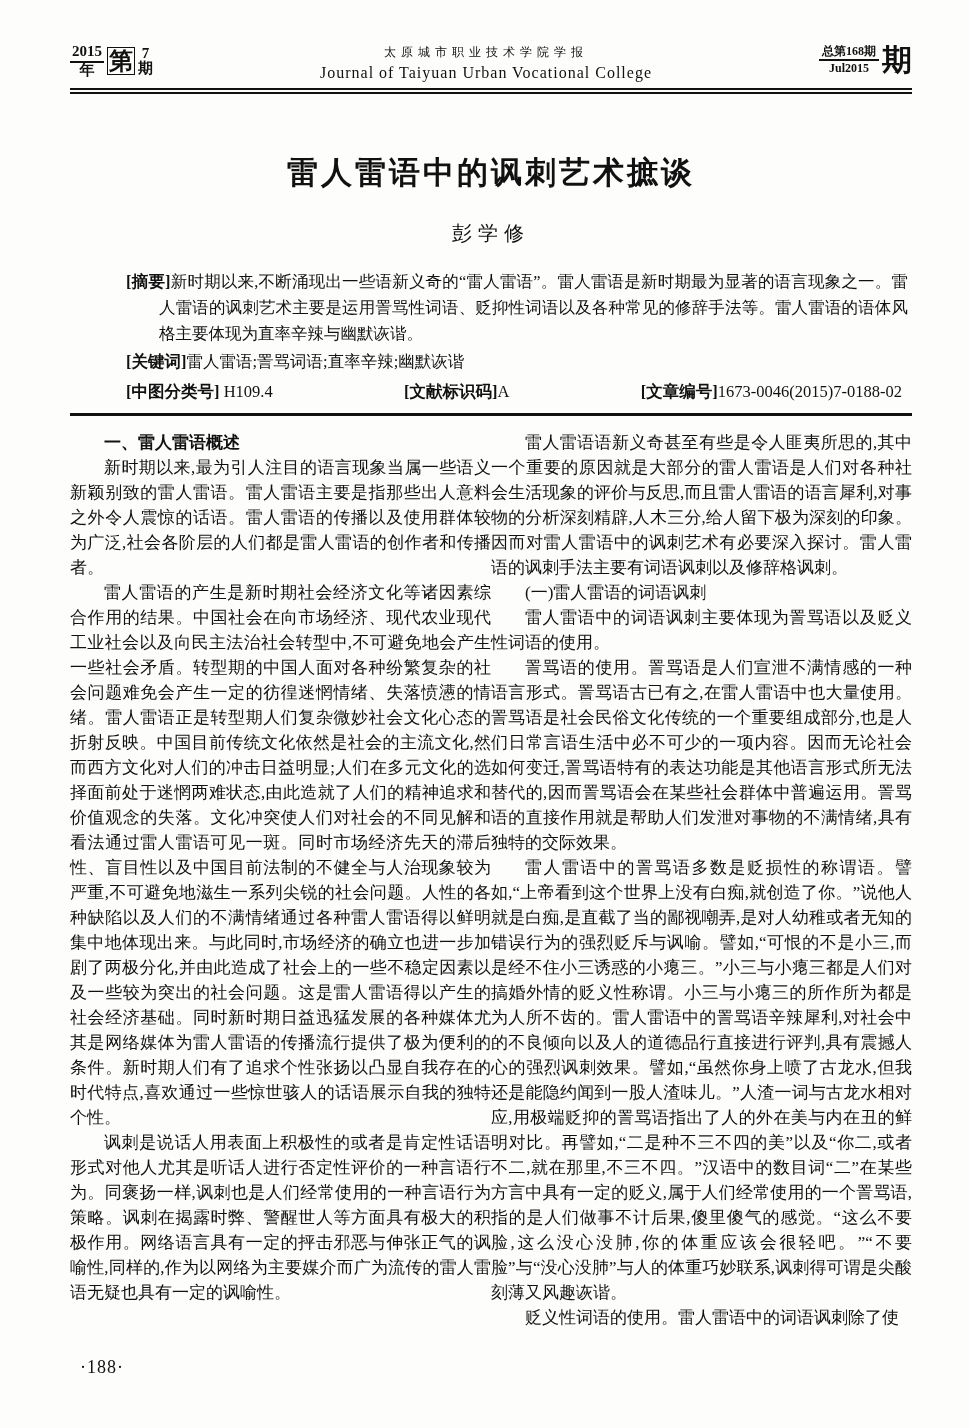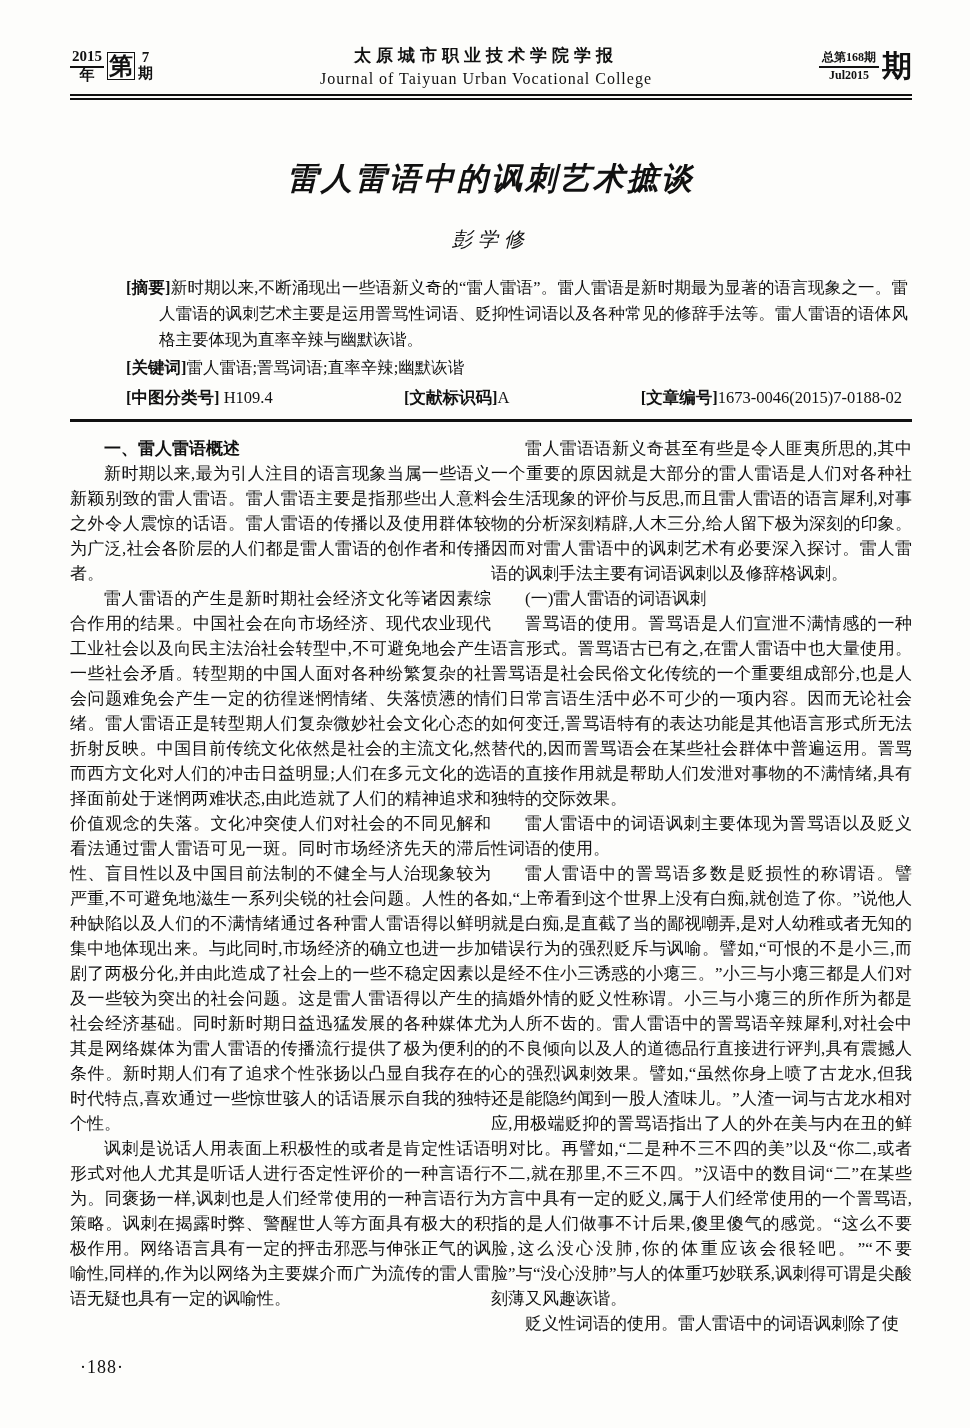--- a/index.html
+++ b/index.html
@@ -8,35 +8,35 @@
   .page {
     position: relative;
     width: 970px; height: 1428px;
     background: #fdfdfb;
     color: #111;
     font-family: "Liberation Serif", "DejaVu Serif", serif;
     padding: 44px 58px 0 70px;
     overflow: hidden;
   }
   
-  .hdr { display: flex; align-items: center; justify-content: space-between; }
+  .hdr { display: flex; align-items: flex-start; justify-content: space-between; }
   .hdr-left { display: flex; align-items: center; font-weight: 700; line-height: 1.05; }
   .hdr-left .stack { display: inline-flex; flex-direction: column; align-items: center; font-size: 15px; }
   .hdr-left .stack .top { border-bottom: 2px solid #111; padding: 0 2px 1px; }
   .hdr-left .big-char { font-size: 24px; margin: 0 3px; border: 1px solid #111; padding: 0 1px; line-height: 1.1; }
   .hdr-center { text-align: center; }
-  .hdr-center .cn { font-size: 17px; font-weight: 700; letter-spacing: 5px; }
+  .hdr-center .cn { font-size: 12px; font-weight: 400; letter-spacing: 5px; }
   .hdr-center .en { font-size: 16px; margin-top: 3px; letter-spacing: 1px; }
   .hdr-right { display: flex; align-items: center; }
   .hdr-right .frac { display: inline-flex; flex-direction: column; align-items: center; font-size: 12px; font-weight: 700; line-height: 1.2; }
   .hdr-right .frac .top { border-bottom: 2px solid #111; padding: 0 3px 1px; }
   .hdr-right .big-qi { font-size: 30px; font-weight: 700; margin-left: 3px; line-height: 1; }
   .double-rule { margin-top: 6px; border-top: 2.5px solid #111; border-bottom: 2px solid #111; height: 6px; }
   
-  .title-block { text-align: center; font-style: italic; }
+  .title-block { text-align: center; }
   .art-title { margin-top: 58px; font-size: 31px; font-weight: 700; letter-spacing: 3px; }
   .art-author { margin-top: 26px; font-size: 20px; letter-spacing: 6px; }
   .art-affil { margin-top: 20px; font-size: 18px; letter-spacing: 2px; }
   
   .meta { margin: 22px 4px 0 56px; font-size: 16.5px; line-height: 26px; }
   .meta-label { font-weight: 700; }
   .abstract { padding-left: 2em; text-indent: -2em; text-align: justify; }
   .keywords { margin-top: 2px; }
   .ids-row { display: flex; justify-content: space-between; margin-top: 4px; padding-right: 6px; }
   .thick-rule { margin-top: 8px; border-top: 3px solid #111; }
@@ -98,22 +98,22 @@
   <main class="columns">
     <section class="col">
       <div class="sec-heading">一、雷人雷语概述</div>
       <p>新时期以来,最为引人注目的语言现象当属一些语义新颖别致的雷人雷语。雷人雷语主要是指那些出人意料之外令人震惊的话语。雷人雷语的传播以及使用群体较为广泛,社会各阶层的人们都是雷人雷语的创作者和传播者。</p>
       <p>雷人雷语的产生是新时期社会经济文化等诸因素综合作用的结果。中国社会在向市场经济、现代农业现代工业社会以及向民主法治社会转型中,不可避免地会产生一些社会矛盾。转型期的中国人面对各种纷繁复杂的社会问题难免会产生一定的彷徨迷惘情绪、失落愤懑的情绪。雷人雷语正是转型期人们复杂微妙社会文化心态的折射反映。中国目前传统文化依然是社会的主流文化,然而西方文化对人们的冲击日益明显;人们在多元文化的选择面前处于迷惘两难状态,由此造就了人们的精神追求和价值观念的失落。文化冲突使人们对社会的不同见解和看法通过雷人雷语可见一斑。同时市场经济先天的滞后性、盲目性以及中国目前法制的不健全与人治现象较为严重,不可避免地滋生一系列尖锐的社会问题。人性的各种缺陷以及人们的不满情绪通过各种雷人雷语得以鲜明集中地体现出来。与此同时,市场经济的确立也进一步加剧了两极分化,并由此造成了社会上的一些不稳定因素以及一些较为突出的社会问题。这是雷人雷语得以产生的社会经济基础。同时新时期日益迅猛发展的各种媒体尤其是网络媒体为雷人雷语的传播流行提供了极为便利的条件。新时期人们有了追求个性张扬以凸显自我存在的时代特点,喜欢通过一些惊世骇人的话语展示自我的独特个性。</p>
       <p>讽刺是说话人用表面上积极性的或者是肯定性话语形式对他人尤其是听话人进行否定性评价的一种言语行为。同褒扬一样,讽刺也是人们经常使用的一种言语行为策略。讽刺在揭露时弊、警醒世人等方面具有极大的积极作用。网络语言具有一定的抨击邪恶与伸张正气的讽喻性,同样的,作为以网络为主要媒介而广为流传的雷人雷语无疑也具有一定的讽喻性。</p>
     </section>
     <section class="col">
       <p>雷人雷语语新义奇甚至有些是令人匪夷所思的,其中一个重要的原因就是大部分的雷人雷语是人们对各种社会生活现象的评价与反思,而且雷人雷语的语言犀利,对事物的分析深刻精辟,人木三分,给人留下极为深刻的印象。因而对雷人雷语中的讽刺艺术有必要深入探讨。雷人雷语的讽刺手法主要有词语讽刺以及修辞格讽刺。</p>
       <p>(一)雷人雷语的词语讽刺</p>
+      <p>雷人雷语中的词语讽刺主要体现为詈骂语以及贬义性词语的使用。</p>
       <p>詈骂语的使用。詈骂语是人们宣泄不满情感的一种语言形式。詈骂语古已有之,在雷人雷语中也大量使用。詈骂语是社会民俗文化传统的一个重要组成部分,也是人们日常言语生活中必不可少的一项内容。因而无论社会如何变迁,詈骂语特有的表达功能是其他语言形式所无法替代的,因而詈骂语会在某些社会群体中普遍运用。詈骂语的直接作用就是帮助人们发泄对事物的不满情绪,具有独特的交际效果。</p>
-      <p>雷人雷语中的词语讽刺主要体现为詈骂语以及贬义性词语的使用。</p>
       <p>雷人雷语中的詈骂语多数是贬损性的称谓语。譬如,“上帝看到这个世界上没有白痴,就创造了你。”说他人就是白痴,是直截了当的鄙视嘲弄,是对人幼稚或者无知的错误行为的强烈贬斥与讽喻。譬如,“可恨的不是小三,而是经不住小三诱惑的小瘪三。”小三与小瘪三都是人们对搞婚外情的贬义性称谓。小三与小瘪三的所作所为都是为人所不齿的。雷人雷语中的詈骂语辛辣犀利,对社会中的不良倾向以及人的道德品行直接进行评判,具有震撼人心的强烈讽刺效果。譬如,“虽然你身上喷了古龙水,但我还是能隐约闻到一股人渣味儿。”人渣一词与古龙水相对应,用极端贬抑的詈骂语指出了人的外在美与内在丑的鲜明对比。再譬如,“二是种不三不四的美”以及“你二,或者不二,就在那里,不三不四。”汉语中的数目词“二”在某些方言中具有一定的贬义,属于人们经常使用的一个詈骂语,指的是人们做事不计后果,傻里傻气的感觉。“这么不要脸,这么没心没肺,你的体重应该会很轻吧。”“不要脸”与“没心没肺”与人的体重巧妙联系,讽刺得可谓是尖酸刻薄又风趣诙谐。</p>
       <p>贬义性词语的使用。雷人雷语中的词语讽刺除了使</p>
     </section>
   </main>
 
   <footer class="page-footer">
     <span>·188·</span>
   </footer>
 
 </div>

